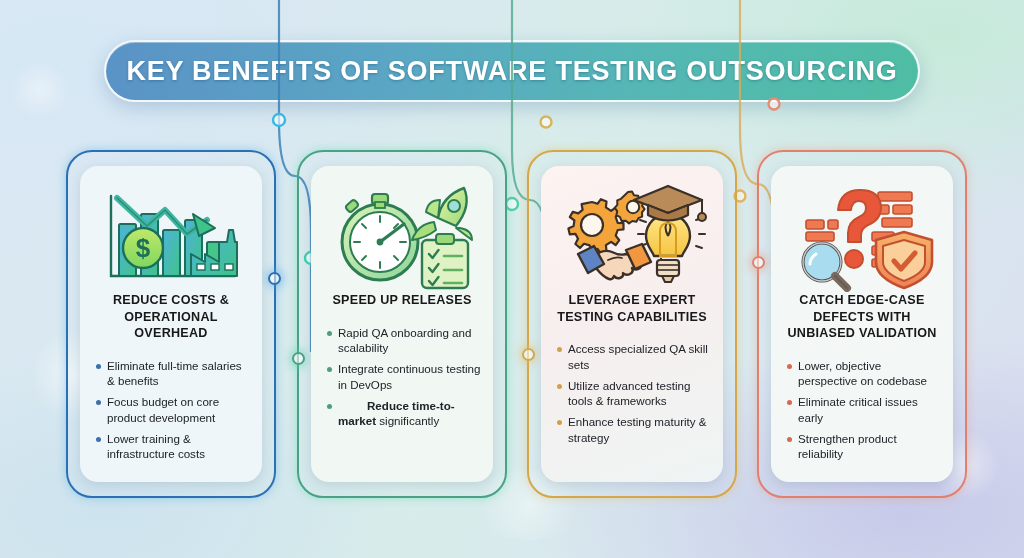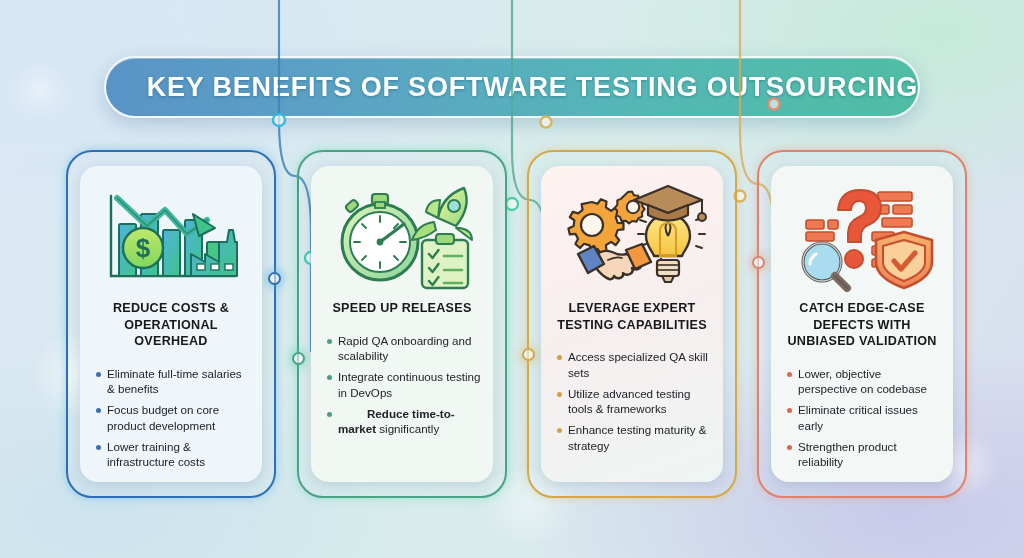--- a/index.html
+++ b/index.html
@@ -19,21 +19,21 @@
   
   .bokeh { position:absolute; border-radius:50%; pointer-events:none; }
 
   
   .title-wrap { position:absolute; left:104px; top:40px; width:816px; height:62px; }
   .title-pill {
     width:100%; height:100%; border-radius:32px;
     background:linear-gradient(90deg,#5a93c6 0%,#5aa6c4 35%,#55b7b5 65%,#4fbda4 100%);
     border:2.5px solid rgba(255,255,255,0.92);
     box-shadow:0 6px 18px rgba(70,120,160,0.28), inset 0 1px 0 rgba(255,255,255,0.35);
-    display:flex; align-items:center; justify-content:flex-end;margin-top:16px;
+    display:flex; align-items:center; justify-content:center;
   }
   .title-text {
     color:#fff; font-size:27px; font-weight:700; letter-spacing:0.8px;
     text-shadow:0 1px 3px rgba(20,70,110,0.4);
     white-space:nowrap;
   }
 
   
   .cards { position:absolute; left:0; top:150px; width:1024px; height:352px; }
   .card-outer {
@@ -46,21 +46,21 @@
     border-radius:18px;
     background:var(--inner);
     box-shadow:0 3px 12px rgba(60,90,120,0.16);
     padding:10px 12px 12px;
     display:flex; flex-direction:column; align-items:center;
     overflow:hidden;
   }
   .icon-box { width:152px; height:112px; position:relative; margin-top:4px; flex:0 0 auto; }
   .icon-box svg { width:100%; height:100%; display:block; }
   .card-title {
-    margin-top:8px; text-align:center; color:#18181a;
+    text-align:center; color:#18181a;
     font-size:12.6px; font-weight:700; line-height:1.32; letter-spacing:0.25px;
   }
   .bullets { margin-top:16px; width:100%; padding-left:4px; }
   .bullet { display:flex; gap:6px; margin-bottom:6px; }
   .dot {
     flex:0 0 auto; width:5px; height:5px; border-radius:50%;
     background:var(--bullet); margin-top:6px;
   }
   .btext { font-size:11.6px; line-height:1.32; color:#20232a; }
   .btext b { font-weight:700;padding-left:29px; }

